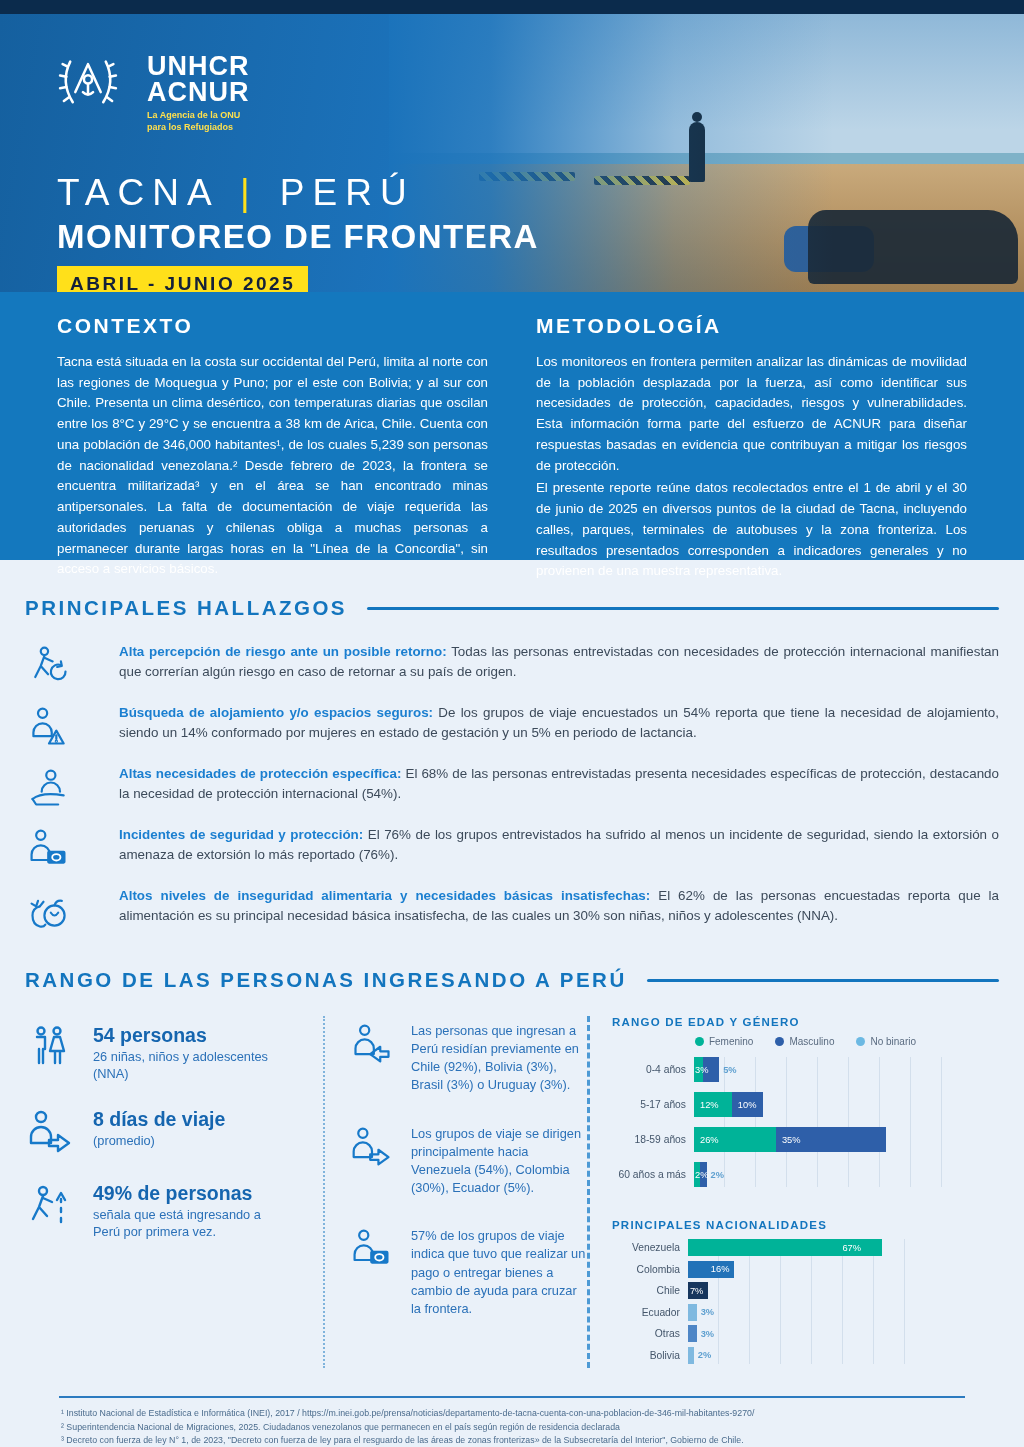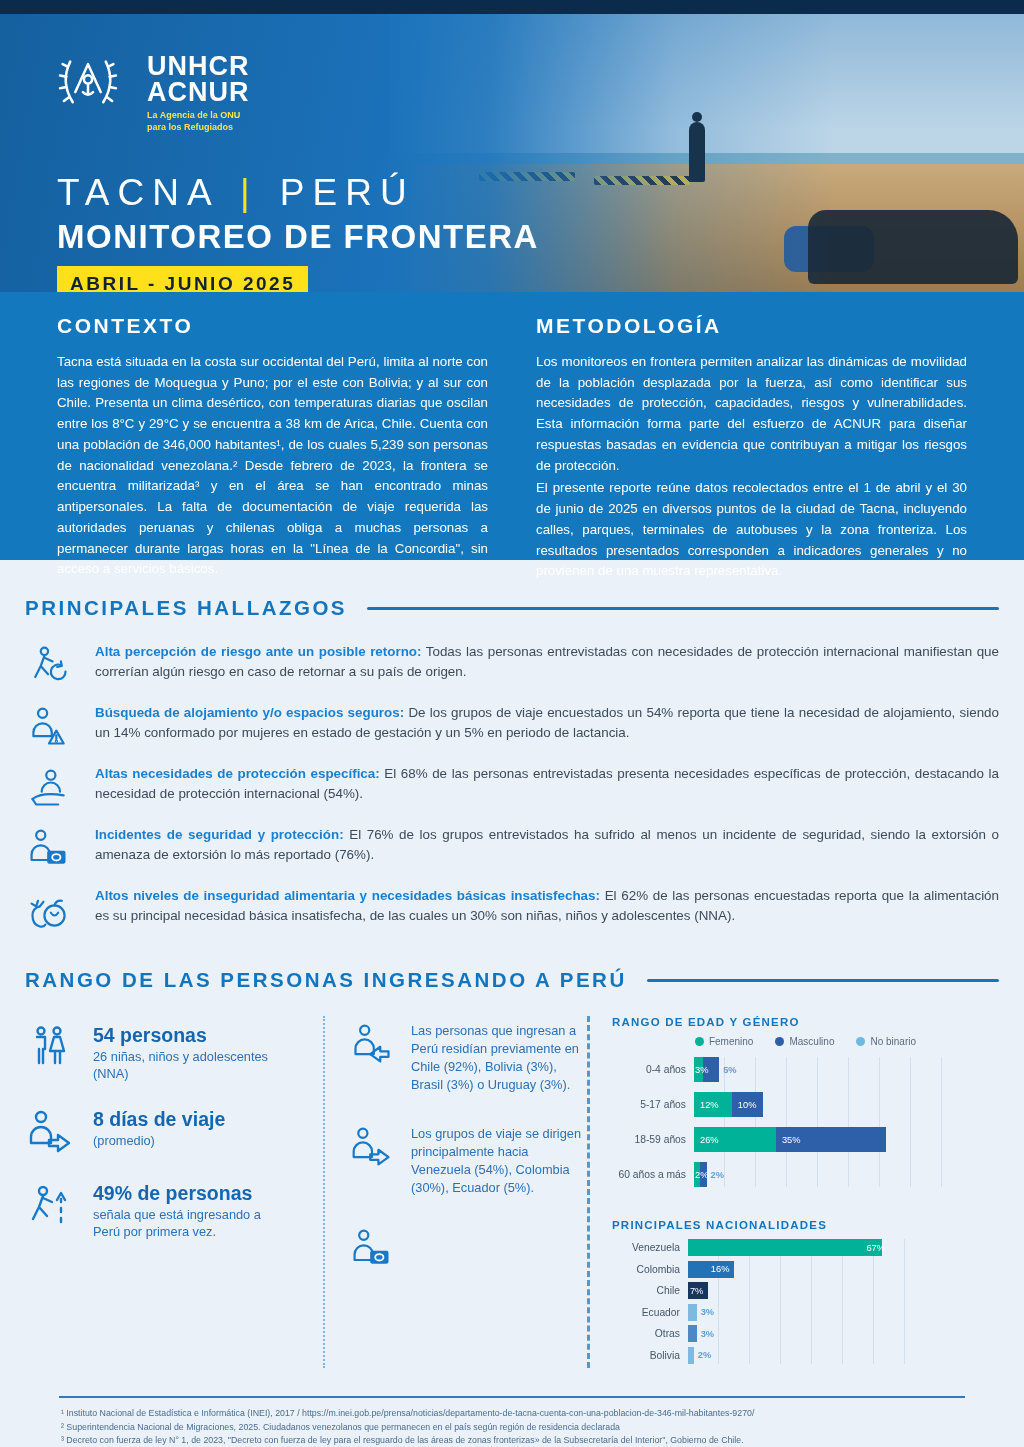--- a/index.html
+++ b/index.html
@@ -41,21 +41,21 @@
 
   
   .main { padding:0 25px; }
   .sec-head { display:flex; align-items:center; margin-top:36px; }
   .sec-head h2 { color:#1375BE; font-size:20.5px; font-weight:800; letter-spacing:2.5px; white-space:nowrap; }
   .sec-head .rule { flex:1; height:3px; background:#1375BE; margin-left:20px; border-radius:2px; }
 
   .hallazgos { margin-top:22px; }
   .hz-item { display:flex; gap:22px; margin-bottom:15px; }
   .hz-icon { width:48px; flex:0 0 48px; display:flex; justify-content:center; align-items:flex-start; padding-top:2px; }
-  .hz-text { font-size:13.4px; line-height:1.5; color:#3C4A5A; text-align:justify; }
+  .hz-text { font-size:13.4px; line-height:1.5; color:#3C4A5A; text-align:justify;margin-left:24px; }
   .hz-text .lead { color:#1B7FD0; font-weight:bold; }
 
   .perfil-grid { display:flex; margin-top:24px; }
   .pcol1 { width:292px; }
   .pcol2 { width:262px; padding:6px 0 0 24px; }
   .pcol3 { flex:1; padding-left:22px; }
   .vdiv1 { border-left:2px dotted #7FB3DC; margin-left:6px; }
   .vdiv2 { border-left:3px dashed #4D9AD5; }
 
   .stat { display:flex; gap:16px; margin-bottom:26px; }
@@ -300,20 +300,21 @@
         </div>
         <div class="fact">
           <div class="fact-icon">
             <svg class="ic" width="44" height="44" viewBox="0 0 48 48">
                 <circle cx="15" cy="9" r="5"></circle>
                 <path d="M5 30 a10 10 0 0 1 20 0 v6 h-20 z"></path>
                 <rect x="22" y="26" width="20" height="14" rx="2" fill="#1779C9" stroke="none"></rect>
                 <ellipse cx="32" cy="33" rx="4.5" ry="3.5" fill="none" stroke="#fff" stroke-width="2"></ellipse>
               </svg>
           </div>
+          <div class="fact-text">57% de los grupos de viaje indica que tuvo que realizar un pago o entregar bienes a cambio de ayuda para cruzar la frontera.</div>
         </div>
       </div>
 
       <div class="vdiv2"></div>
 
       <div class="pcol3">
         <div>
           <div class="chart-title">RANGO DE EDAD Y GÉNERO</div>
           <div class="legend">
               <div class="legend-item">
@@ -371,21 +372,21 @@
         </div>
         <div class="chart-gap"></div>
         <div>
           <div class="chart-title">PRINCIPALES NACIONALIDADES</div>
           <div class="plot">
               <div class="grid-layer" style="left: 76px; width: 232px;"></div>
               <div class="bar-row" style="margin-bottom: 4.5px;">
                 <div class="bar-label" style="width: 76px;">Venezuela</div>
                 <div class="bar-track" style="width: 232px; height: 17px;">
                   <div class="seg" style="left: 0px; width: 194.3px; background: rgb(0, 179, 152);"></div>
-                  <span class="seg-label" style="right: 35px; left: auto; margin-left: 48px;">67%</span>
+                  <span class="seg-label" style="right: 59px; left: auto; margin-left: 48px;">67%</span>
                 </div>
               </div>
               <div class="bar-row" style="margin-bottom: 4.5px;">
                 <div class="bar-label" style="width: 76px;">Colombia</div>
                 <div class="bar-track" style="width: 232px; height: 17px;">
                   <div class="seg" style="left: 0px; width: 46.4px; background: rgb(34, 114, 184);"></div>
                   <span class="seg-label" style="right: 190.6px; left: auto;">16%</span>
                 </div>
               </div>
               <div class="bar-row" style="margin-bottom: 4.5px;">

